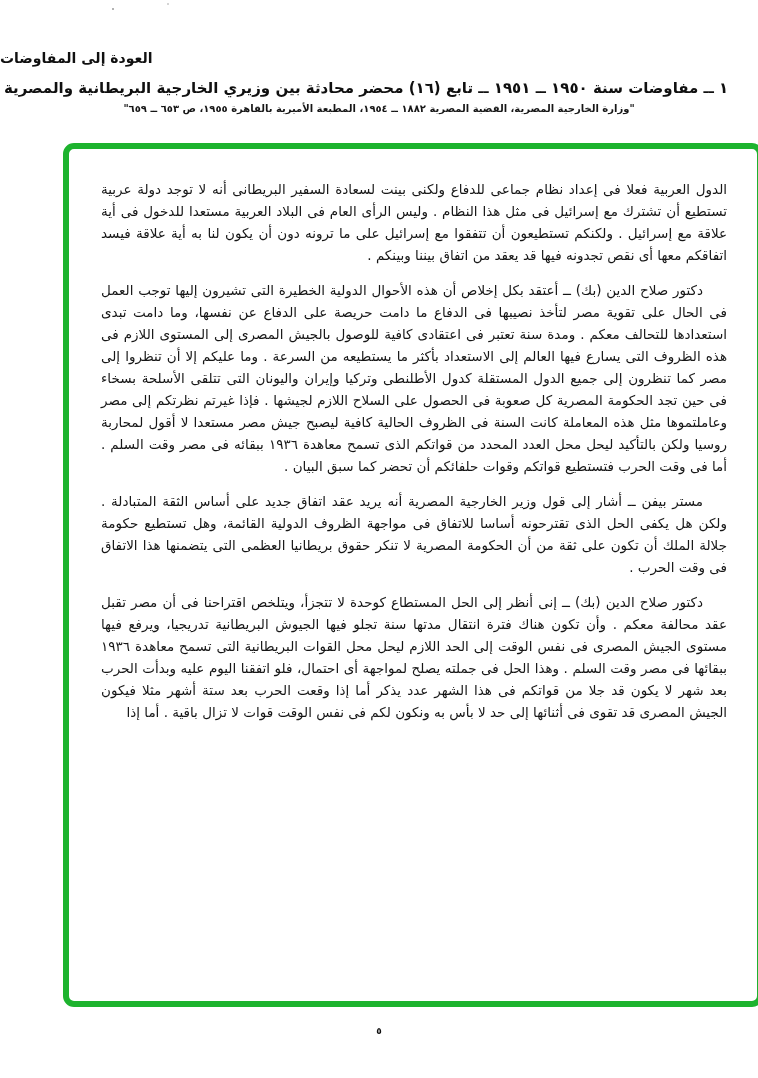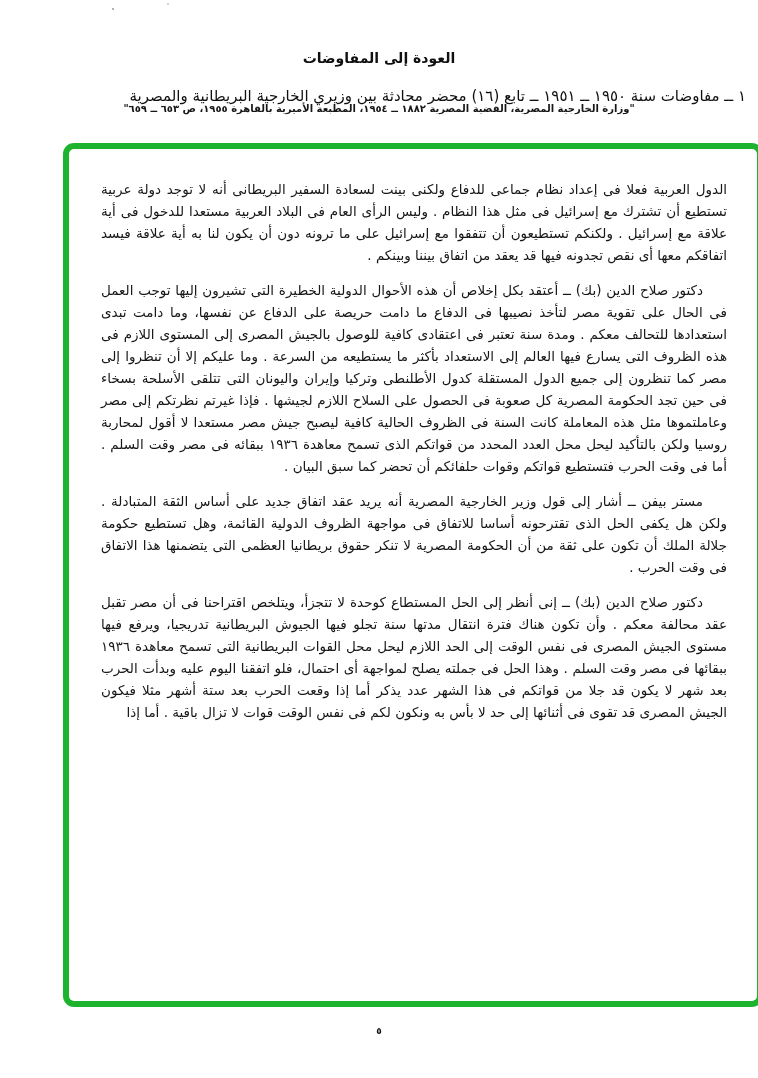--- a/index.html
+++ b/index.html
@@ -10,27 +10,27 @@
     overflow: hidden;
     font-family: "DejaVu Sans", sans-serif;
     color: #151515;
   }
   .speck { position: absolute; background: #9a9a9a; border-radius: 50%; }
   .speck-1 { left: 112px; top: 8px; width: 2px; height: 2px; }
   .speck-2 { left: 167px; top: 3px; width: 2px; height: 2px; opacity: .55; }
 
   .page-title {
     position: absolute; top: 50px; left: 0; right: 0;
-    margin: 0; text-align: center; direction: rtl;
+    margin: 0; text-align: left; direction: rtl;
     font-size: 14px; font-weight: bold; color: #101010;
   }
   .doc-heading {
     position: absolute; top: 75px; left: 0; right: 0;
-    margin: 12px; text-align: right; direction: rtl;
-    font-size: 15px; font-weight: normal; color: #101010;
+    margin: 4px; text-align: left; direction: rtl;
+    font-size: 15px; font-weight: bold; color: #101010;
     letter-spacing: 0.2px;
   }
   .citation {
     position: absolute; top: 103px; left: 0; right: 0;
     text-align: center; direction: rtl;
     font-size: 10px; font-weight: bold; color: #161616;
   }
 
   .green-box {
     position: absolute; left: 63px; top: 143px;

